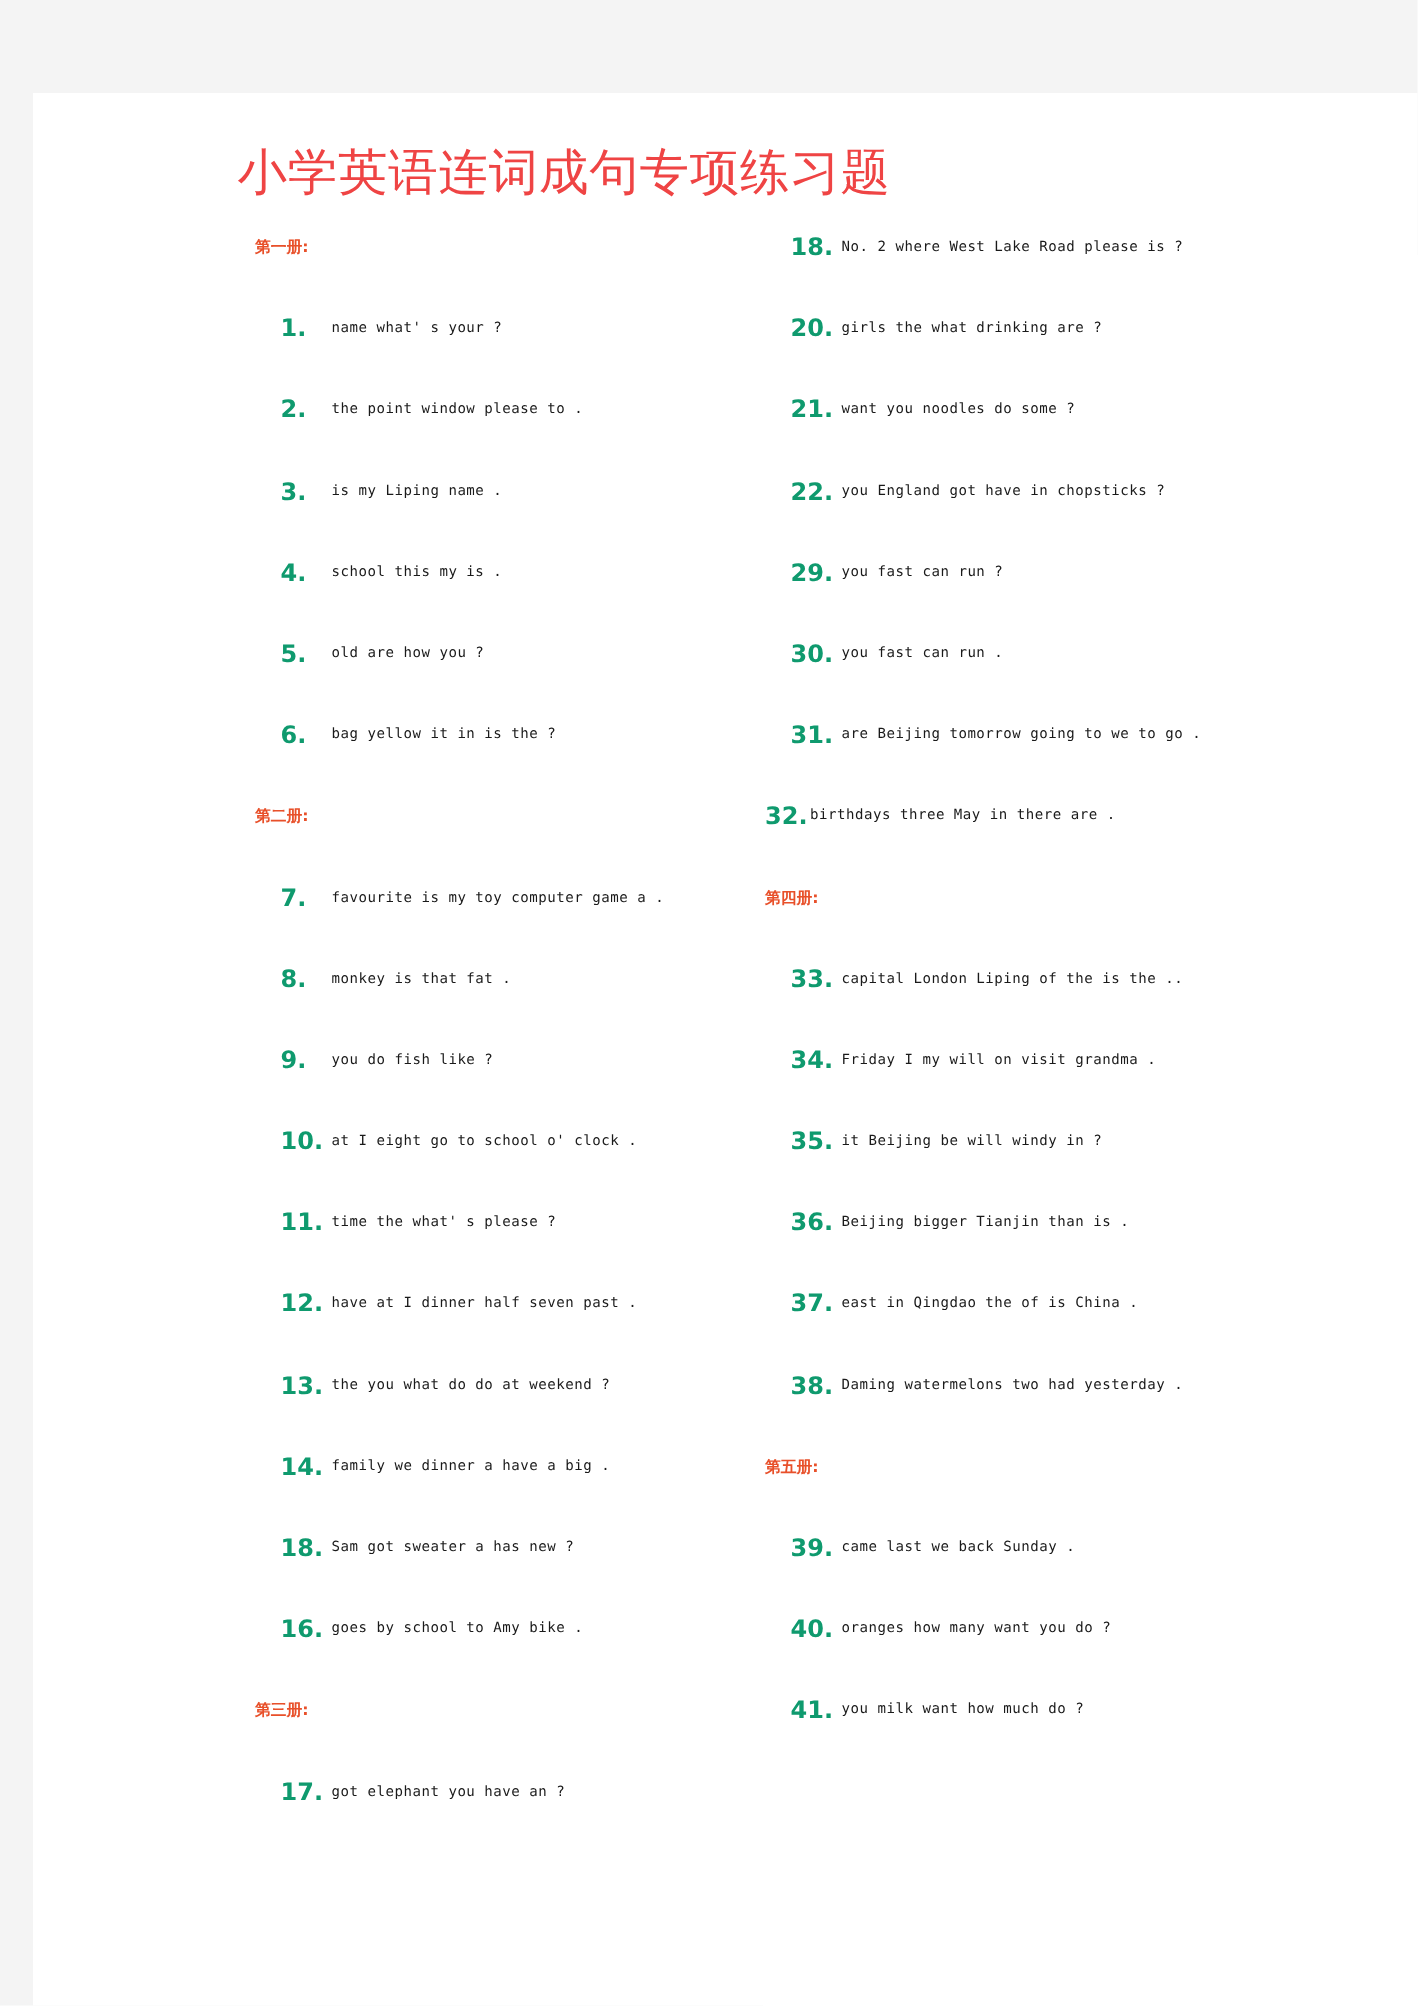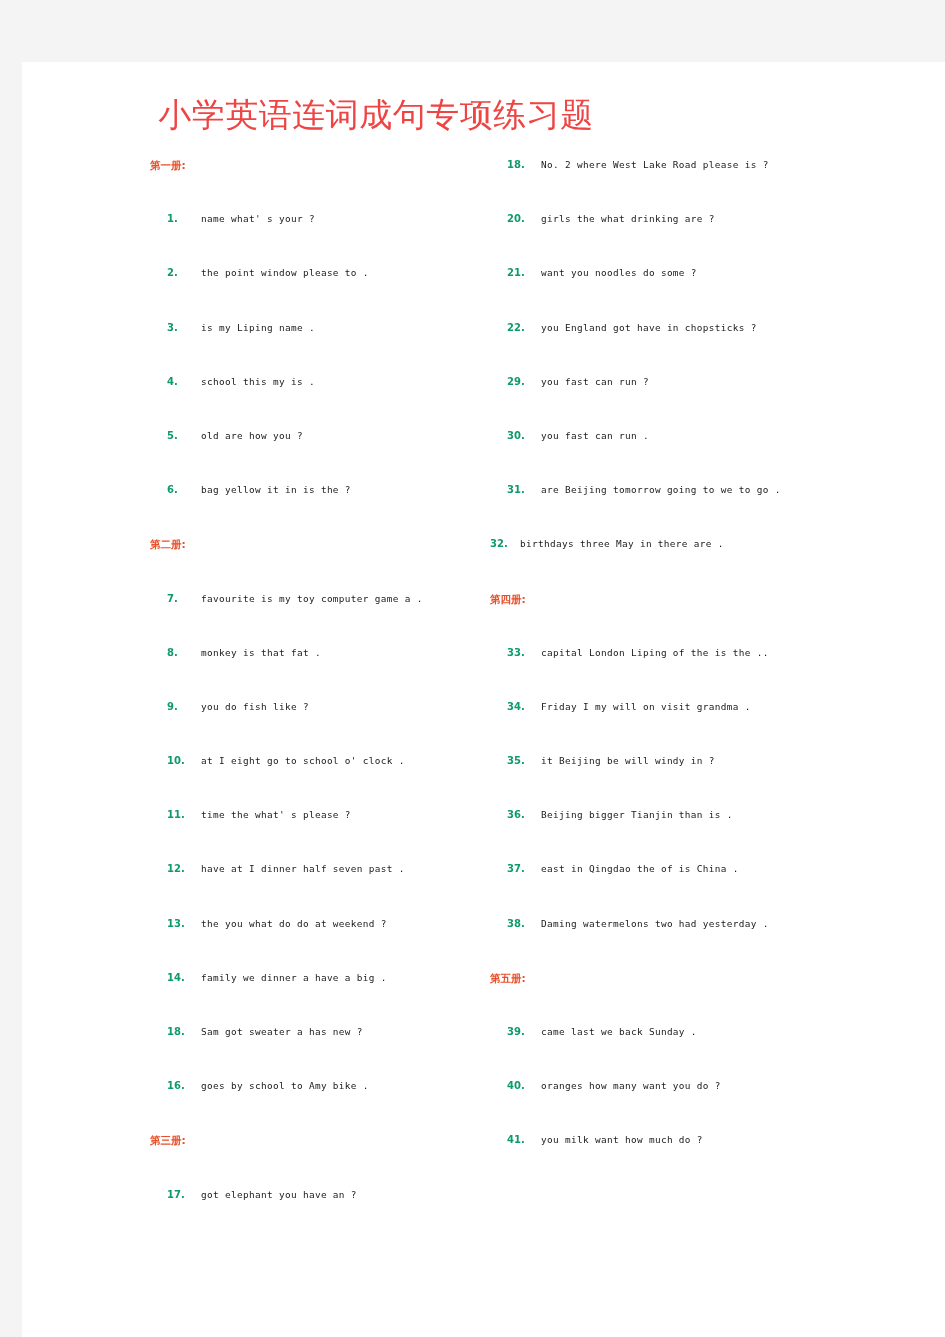--- a/index.html
+++ b/index.html
@@ -43,20 +43,21 @@
   .columns {
     position: absolute;
     left: 0;
     top: 95px;
     width: 923px;
     height: 1180px;
   }
   .col {
     position: absolute;
     top: 0;
+    margin-left: 20px;
   }
   .col-left {
     left: 128px;
     width: 330px;
   }
   .col-right {
     left: 468px;
     width: 420px;
   }
   .entry {
@@ -70,21 +71,21 @@
     color: #e8502a;
     line-height: 14px;
     padding-top: 1px;
     white-space: nowrap;
   }
   .qnum {
     position: absolute;
     left: 17px;
     top: 0;
     font-family: "DejaVu Sans", "Liberation Sans", sans-serif;
-    font-size: 10px;
+    font-size: 16px;
     font-weight: 700;
     color: #0f9a6e;
     line-height: 16px;
     white-space: nowrap;
   }
   .qtext {
     position: absolute;
     left: 51px;
     top: 0;
     font-family: "DejaVu Sans Mono", "Liberation Mono", monospace;

